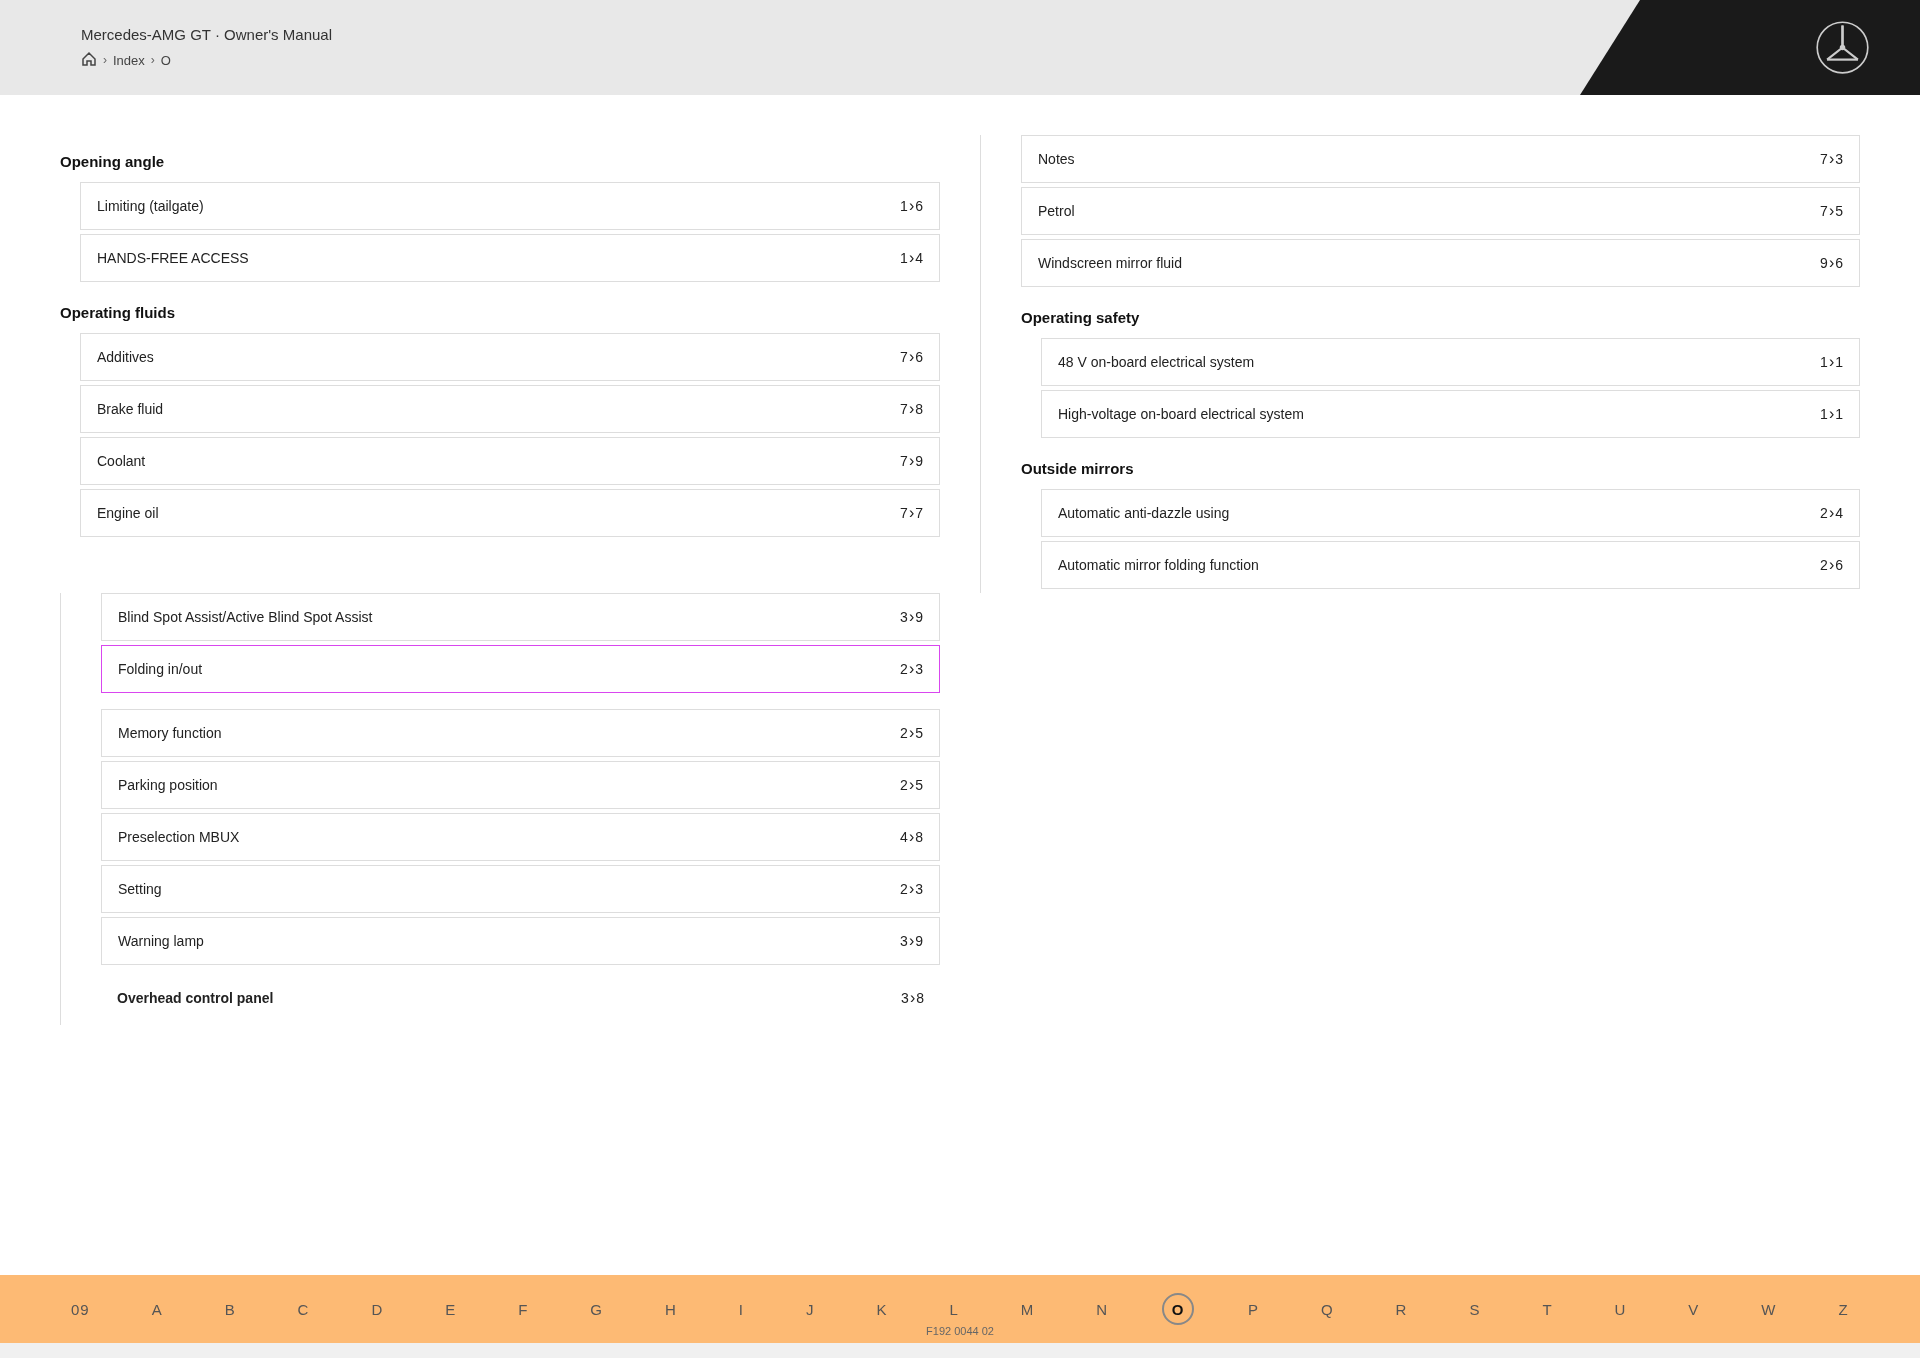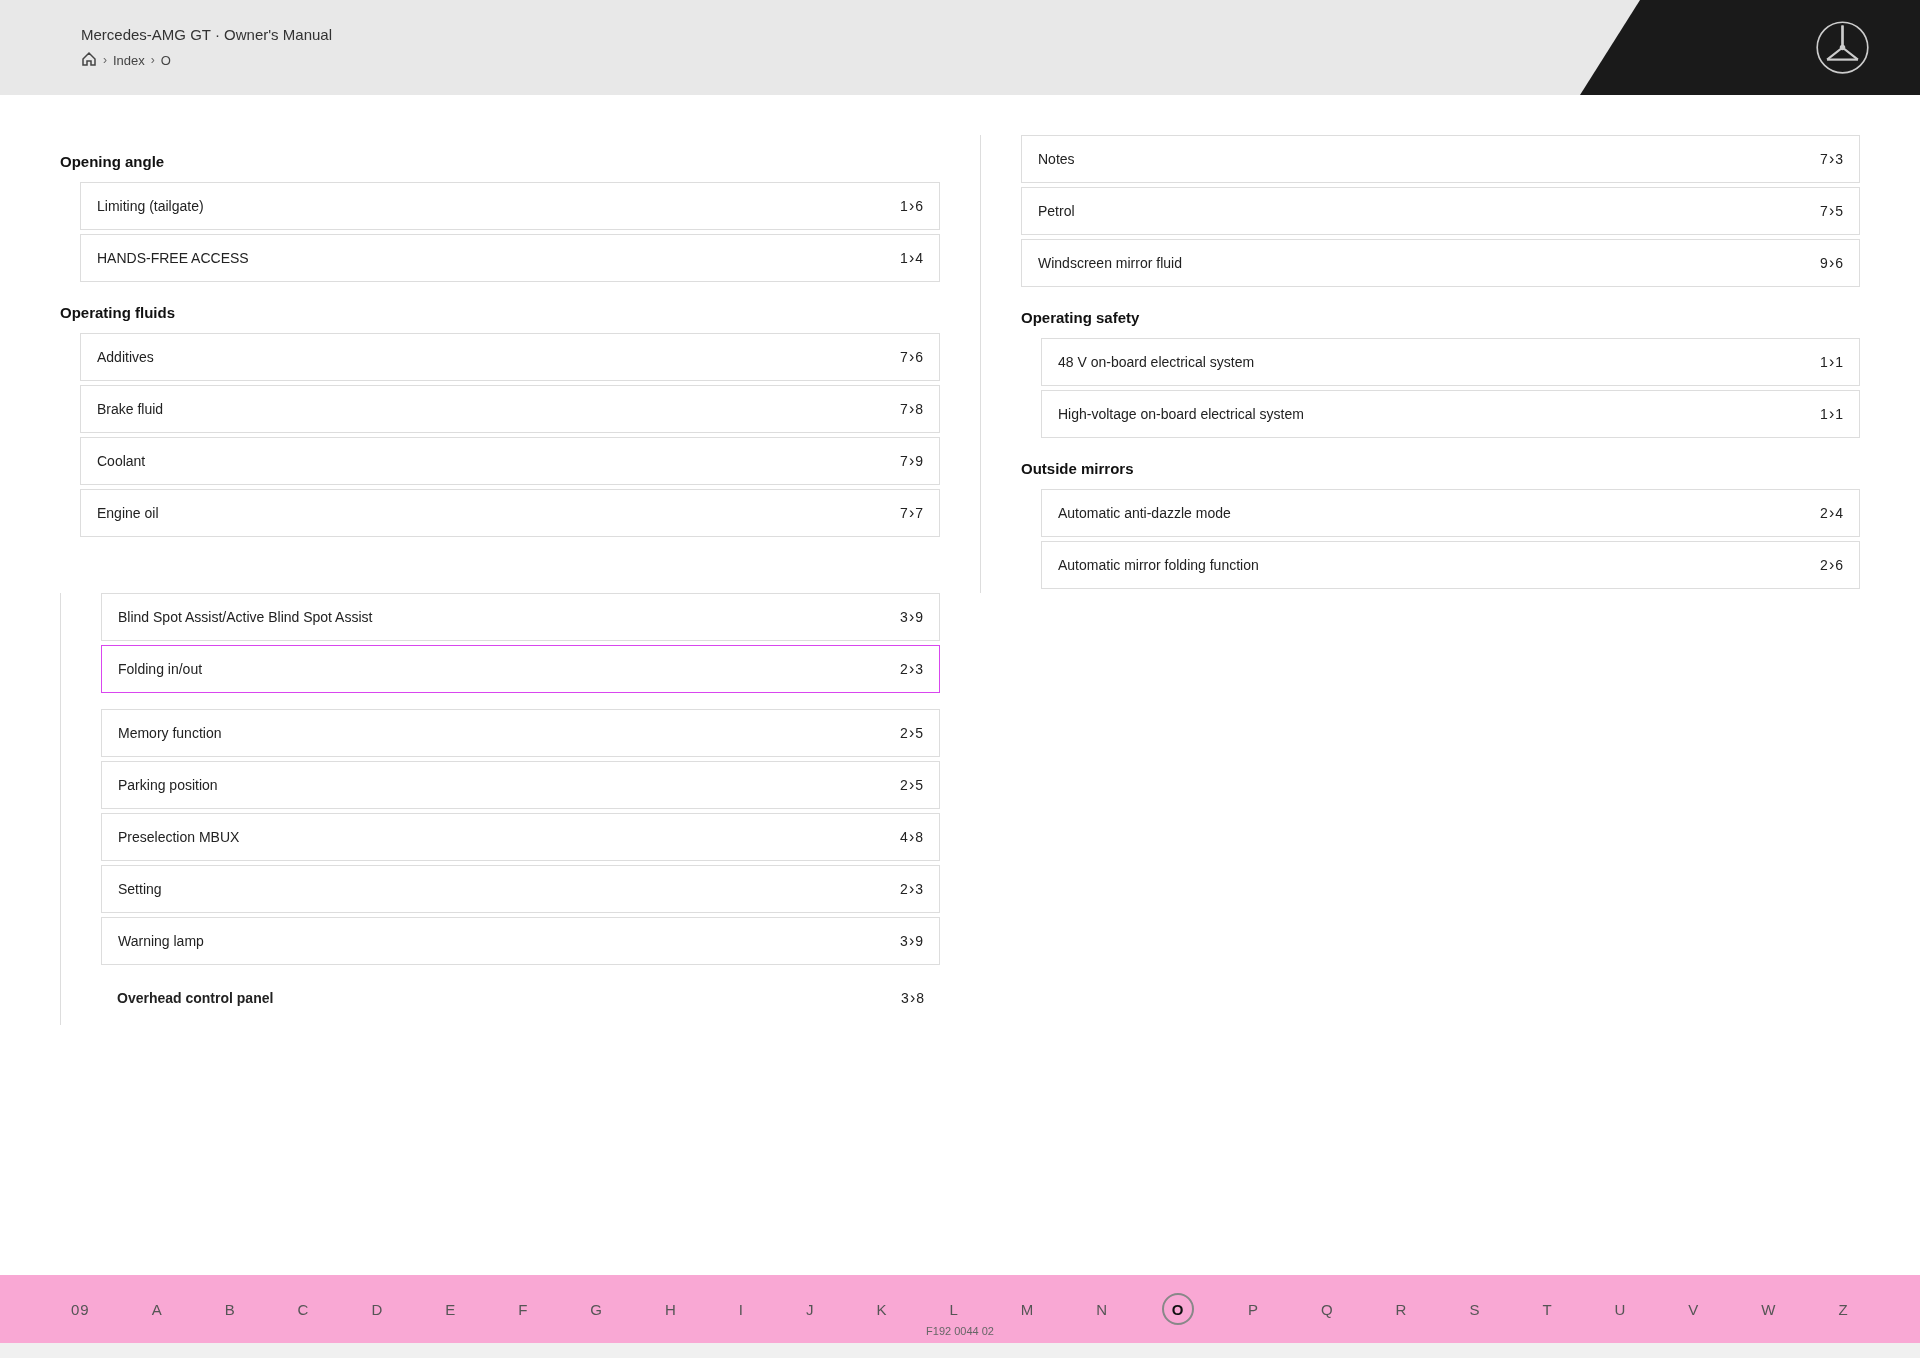--- a/index.html
+++ b/index.html
@@ -91,21 +91,21 @@
     }
 
     
     .index-entry.indented {
       margin-left: 20px;
       margin-right: 0;
     }
 
     
     .footer {
-      background: #f9a8d4;
+      background: #fdba74;
       height: 68px;
       display: flex;
       align-items: center;
       justify-content: center;
       position: relative;
     }
     .alphabet-nav {
       display: flex;
       align-items: center;
       gap: 0;
@@ -257,21 +257,21 @@
       <div class="index-entry indented">
         <span class="index-entry-text">High-voltage on-board electrical system</span>
         <span class="index-entry-page">
           <span class="page-arrow">1</span>1
         </span>
       </div>
 
       <div class="section-header">Outside mirrors</div>
 
       <div class="index-entry indented">
-        <span class="index-entry-text">Automatic anti-dazzle mode</span>
+        <span class="index-entry-text">Automatic anti-dazzle using</span>
         <span class="index-entry-page">
           <span class="page-arrow">2</span>4
         </span>
       </div>
 
       <div class="index-entry indented">
         <span class="index-entry-text">Automatic mirror folding function</span>
         <span class="index-entry-page">
           <span class="page-arrow">2</span>6
         </span>

